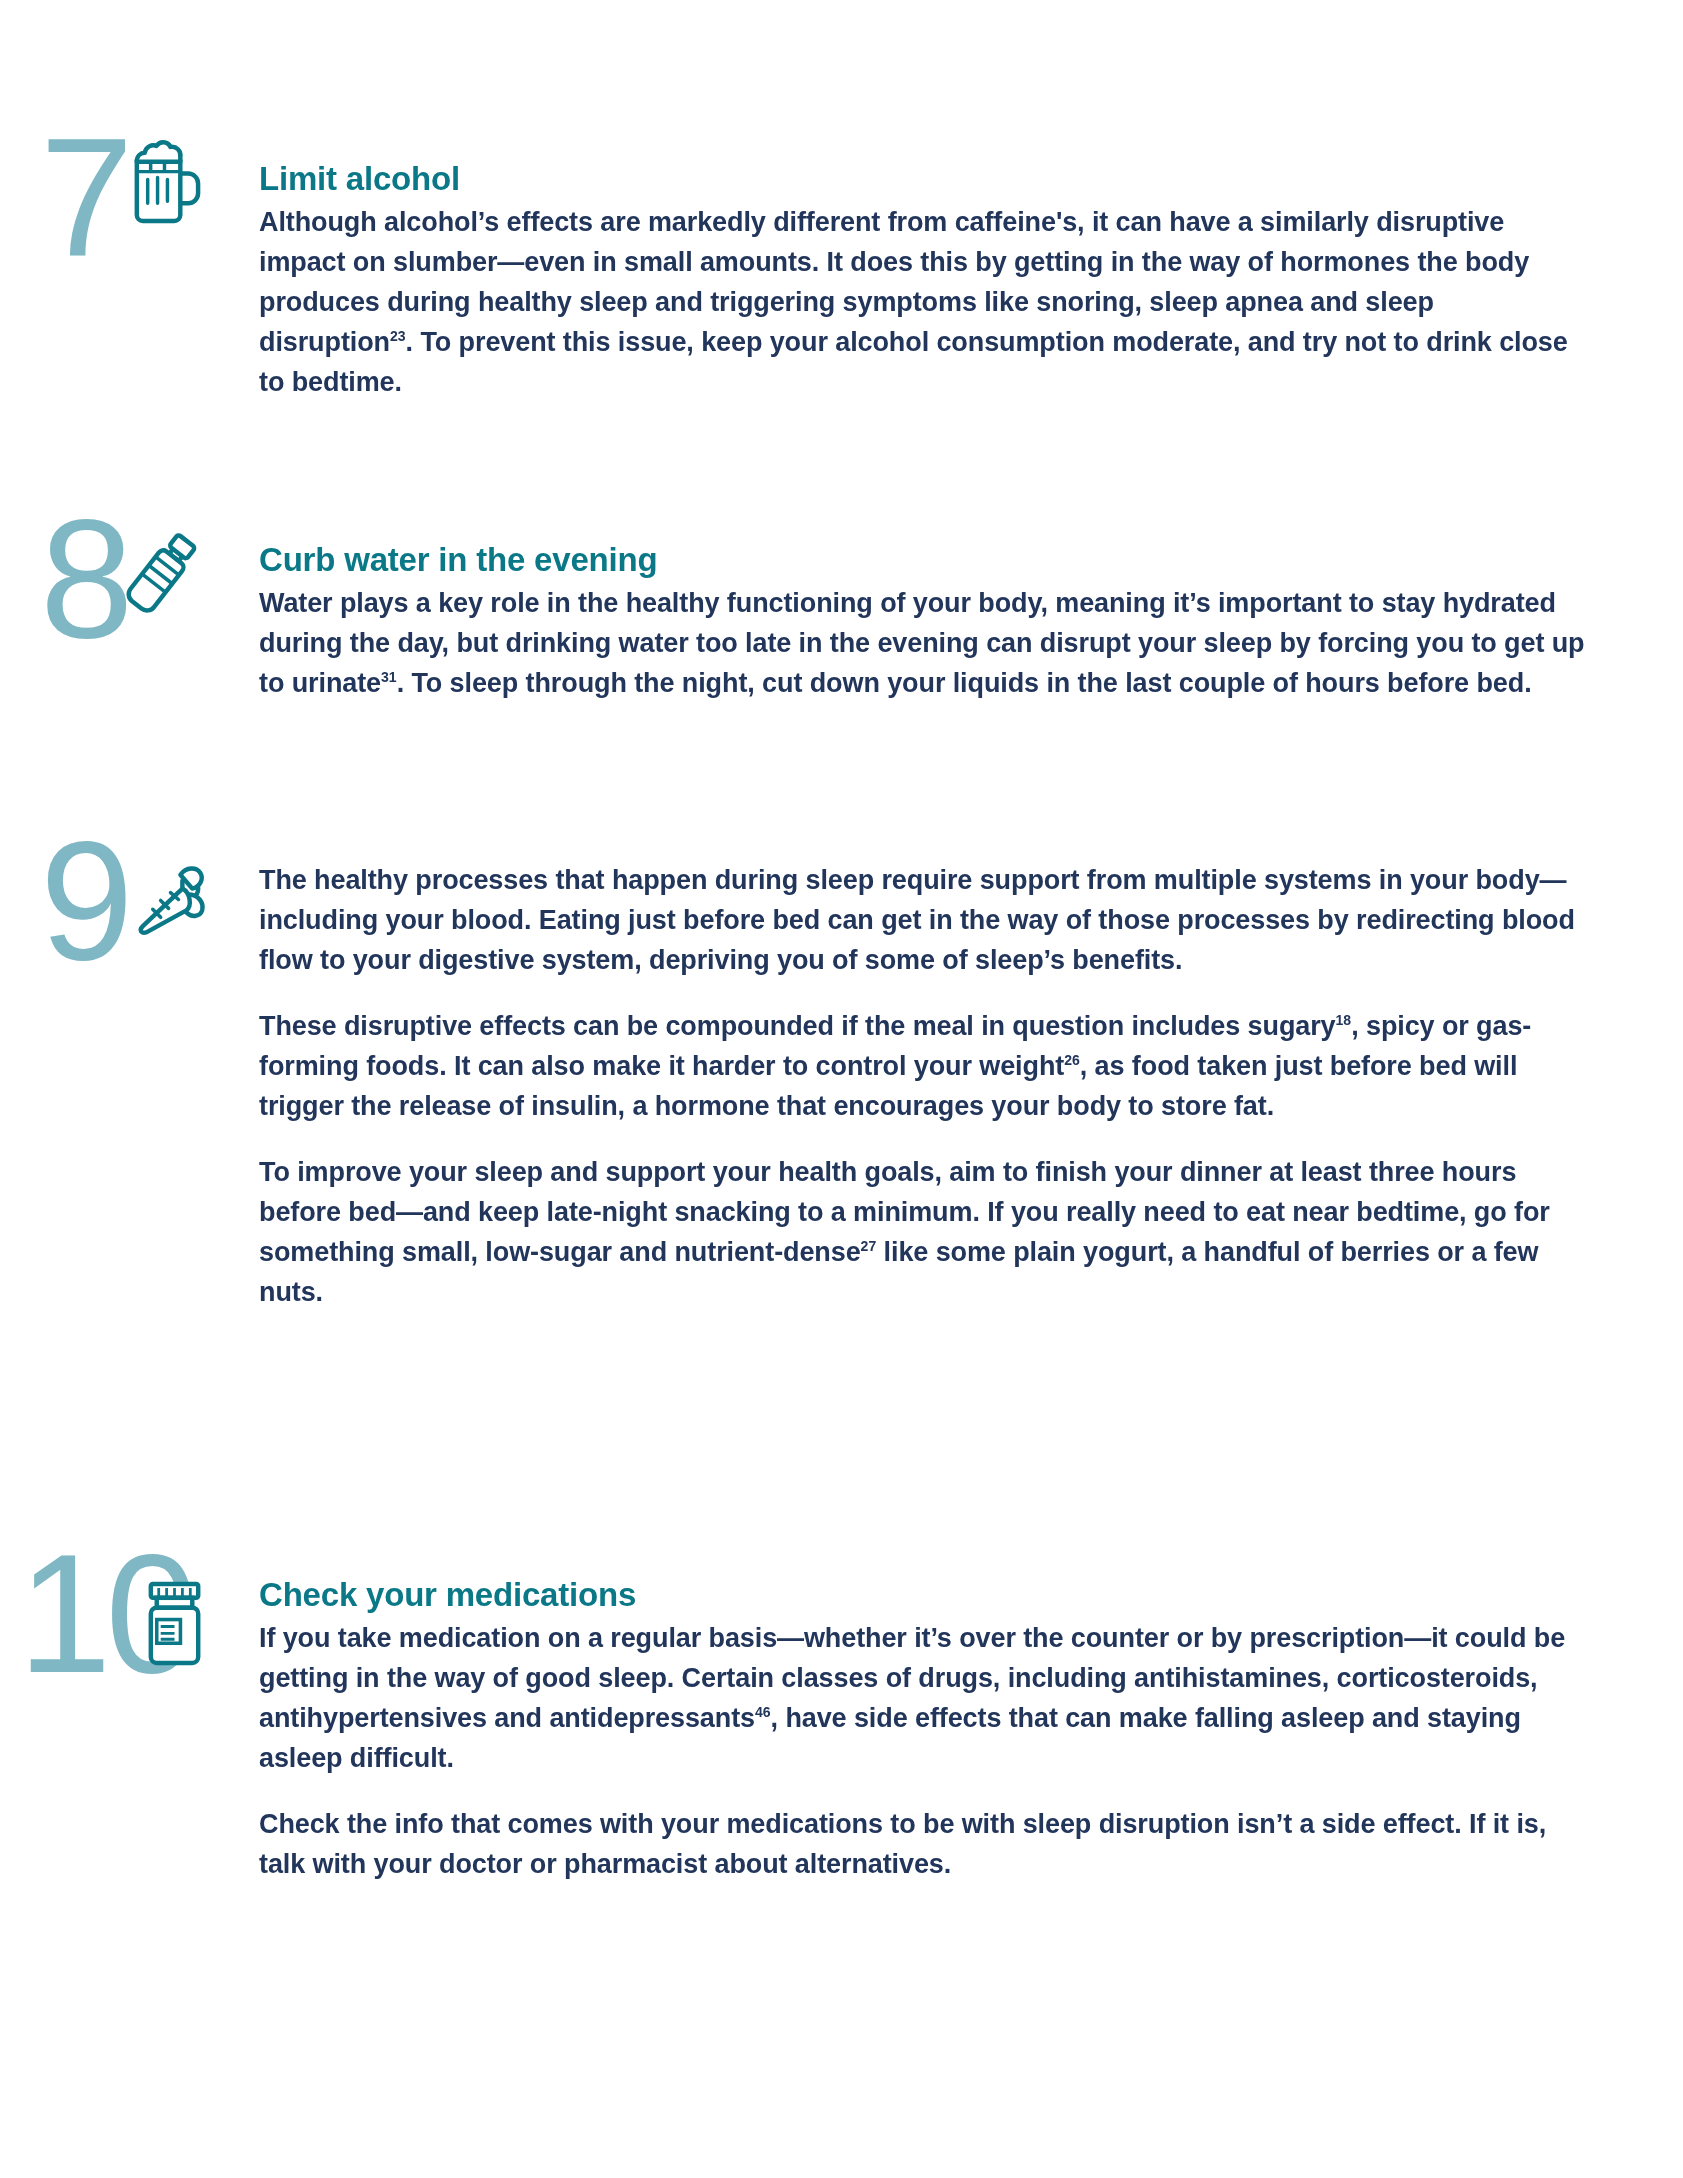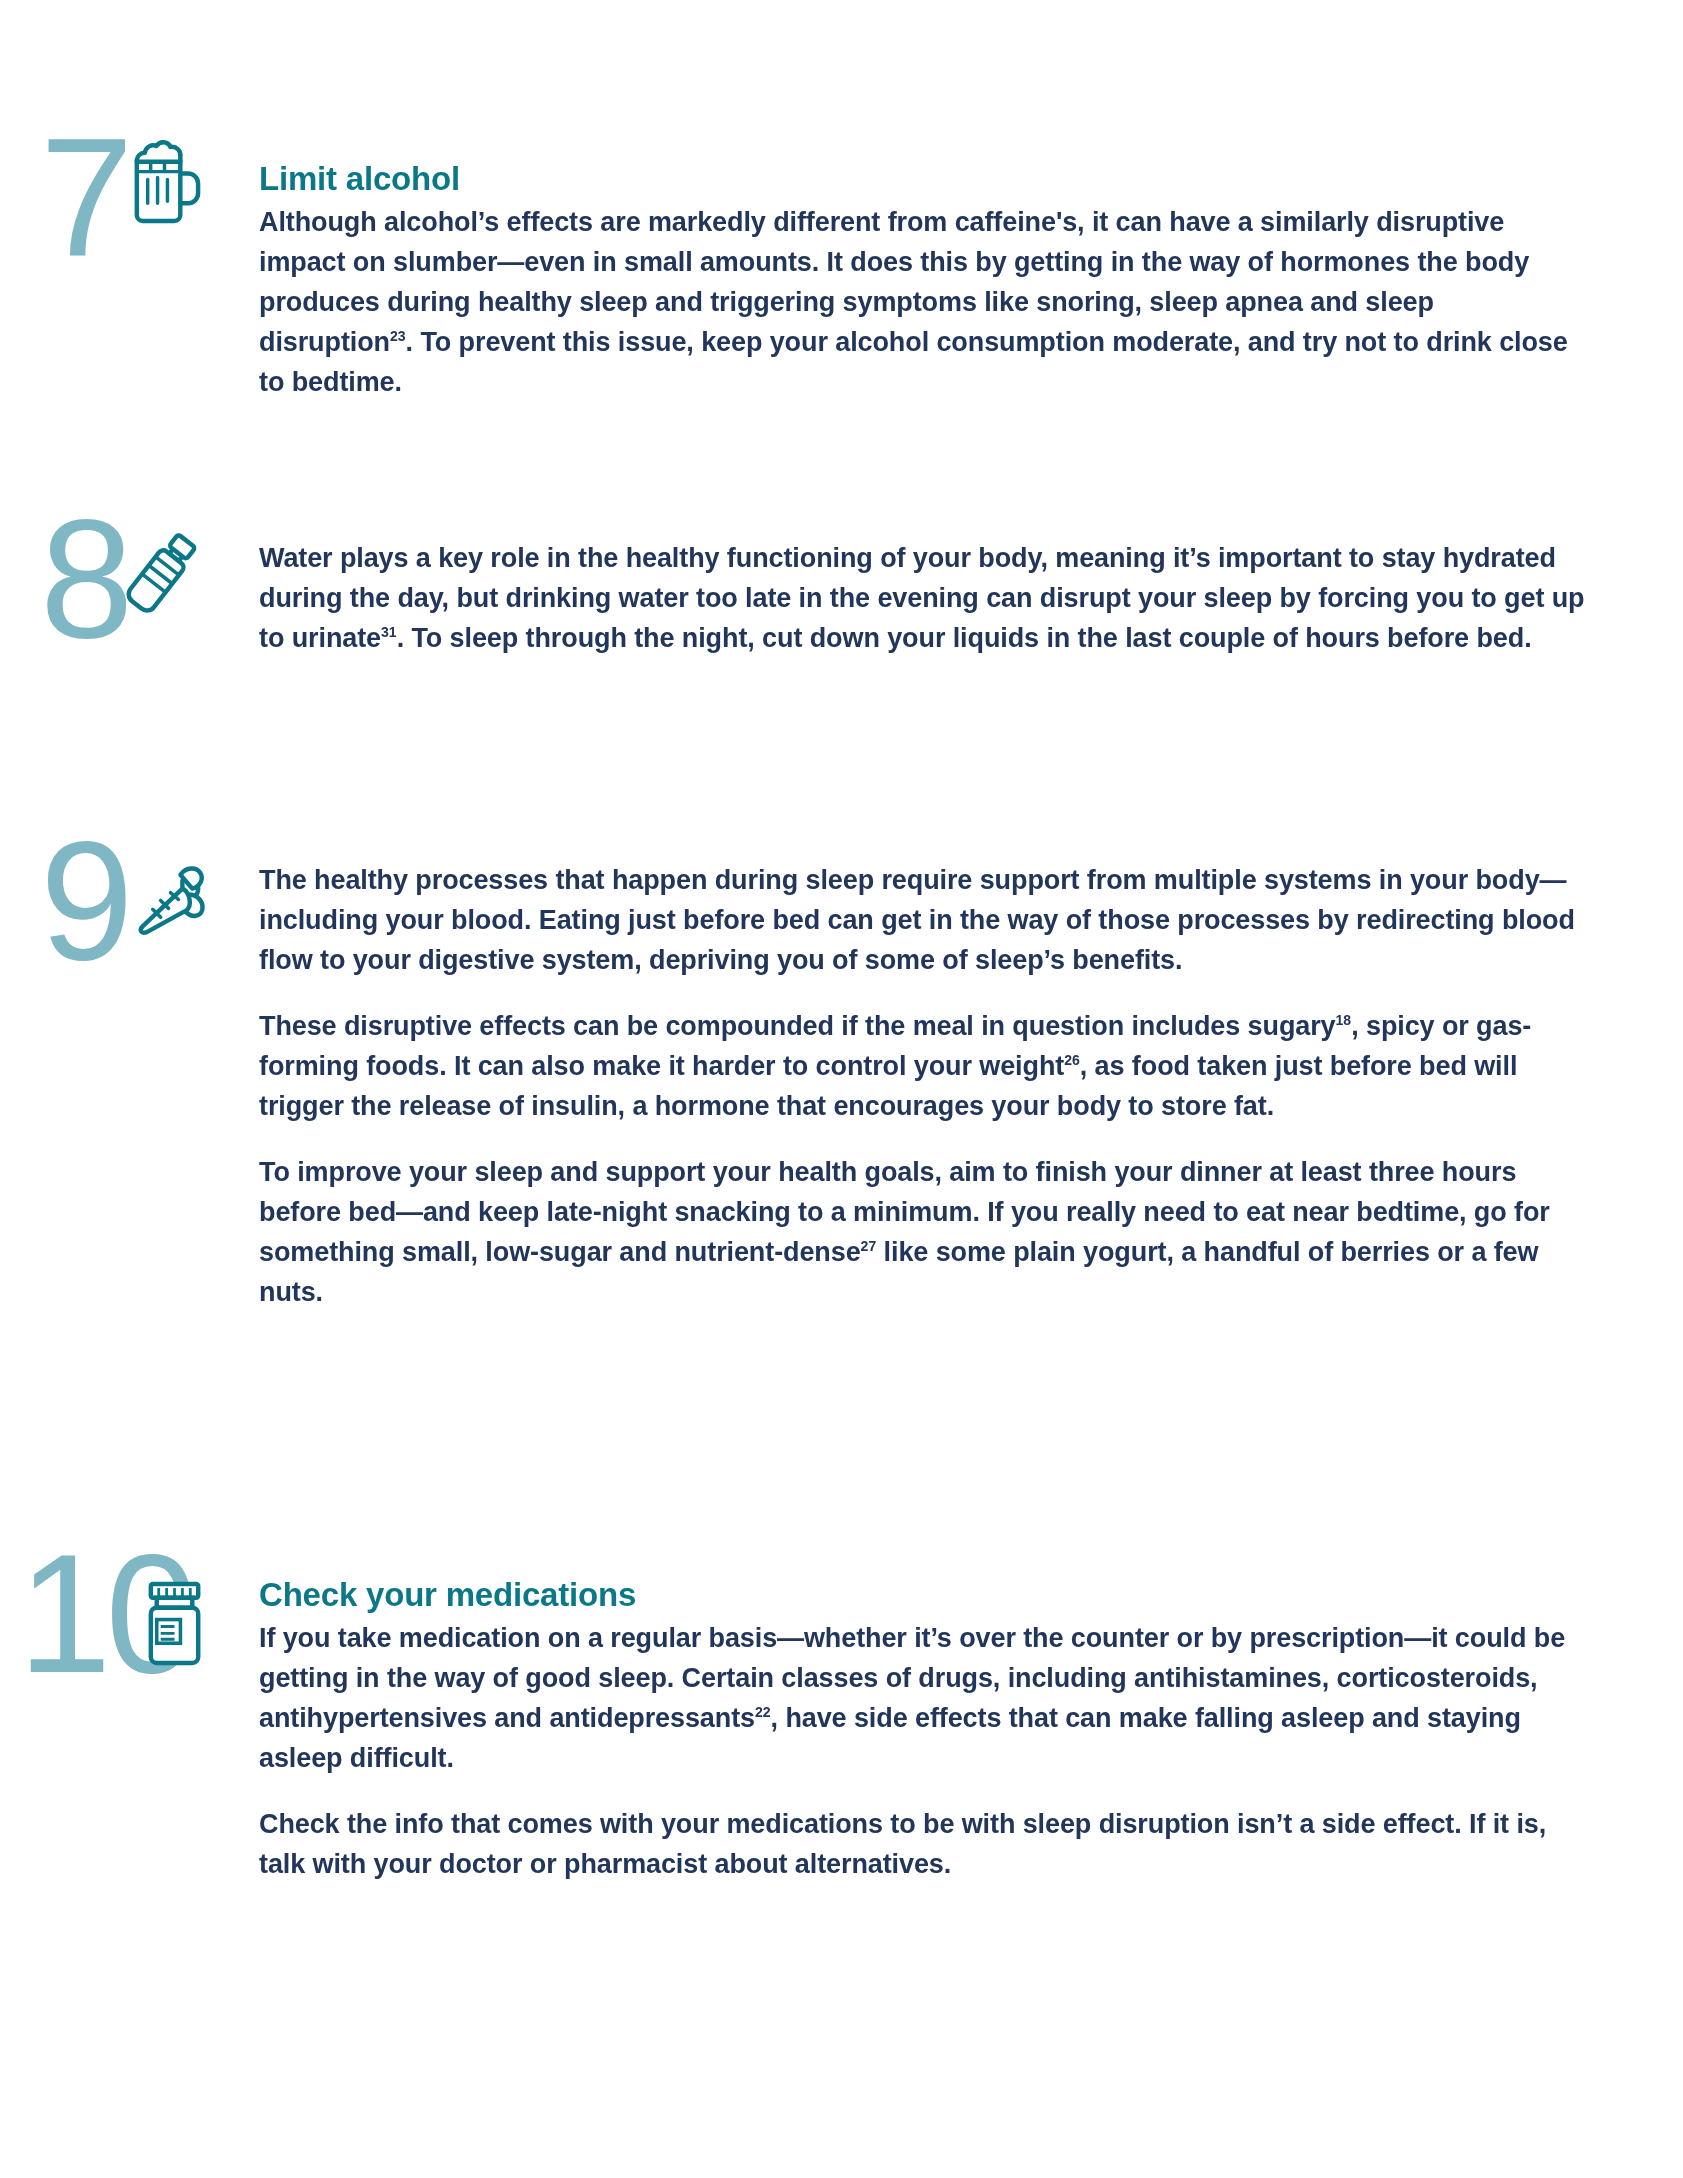--- a/index.html
+++ b/index.html
@@ -127,20 +127,21 @@
             <rect x="32" y="4" width="22" height="15" rx="3" stroke="#0a7887" stroke-width="4.5" fill="#ffffff"></rect>
             <path d="M37 19 v6 h12 v-6" stroke="#0a7887" stroke-width="4.5" fill="none"></path>
             <path d="M33 25 h20 c3 0 5 3 5 6 v46 c0 5 -4 9 -9 9 h-12 c-5 0 -9 -4 -9 -9 v-46 c0 -3 2 -6 5 -6 z" stroke="#0a7887" stroke-width="4.5" fill="#ffffff"></path>
             <path d="M29 36 h30 M29 47 h30 M29 58 h30" stroke="#0a7887" stroke-width="3.6"></path>
           </g>
         </svg>
       </span>
     </div>
 
     <div class="body-col">
+      <h2 class="tip-title">Curb water in the evening</h2>
       <div>
           <p class="tip-para">Water plays a key role in the healthy functioning of your body, meaning it’s important to stay hydrated during the day, but drinking water too late in the evening can disrupt your sleep by forcing you to get up to urinate<sup class="fn">31</sup>. To sleep through the night, cut down your liquids in the last couple of hours before bed.</p>
         </div>
     </div>
   </div>
 
   <div class="tip" style="top:817px;">
     <div class="marker" style="top:0;">
       <span class="numeral">9</span>
       <span class="glyph" style="left:89px; top:38px;">
@@ -174,20 +175,20 @@
           <rect x="14" y="30" width="48" height="56" rx="6" stroke="#0a7887" stroke-width="4.5" fill="#ffffff"></rect>
           <rect x="20" y="42" width="24" height="24" stroke="#0a7887" stroke-width="3.6" fill="#ffffff"></rect>
           <path d="M24 49 h14 M24 56 h14 M24 62 h14" stroke="#0a7887" stroke-width="3"></path>
         </svg>
       </span>
     </div>
 
     <div class="body-col">
       <h2 class="tip-title">Check your medications</h2>
       <div>
-          <p class="tip-para">If you take medication on a regular basis—whether it’s over the counter or by prescription—it could be getting in the way of good sleep. Certain classes of drugs, including antihistamines, corticosteroids, antihypertensives and antidepressants<sup class="fn">22</sup>, have side effects that can make falling asleep and staying asleep difficult.</p>
+          <p class="tip-para">If you take medication on a regular basis—whether it’s over the counter or by prescription—it could be getting in the way of good sleep. Certain classes of drugs, including antihistamines, corticosteroids, antihypertensives and antidepressants<sup class="fn">46</sup>, have side effects that can make falling asleep and staying asleep difficult.</p>
           <p class="tip-para">Check the info that comes with your medications to be with sleep disruption isn’t a side effect. If it is, talk with your doctor or pharmacist about alternatives.</p>
         </div>
     </div>
   </div>
 
 </div>
 
 
 </body></html>

